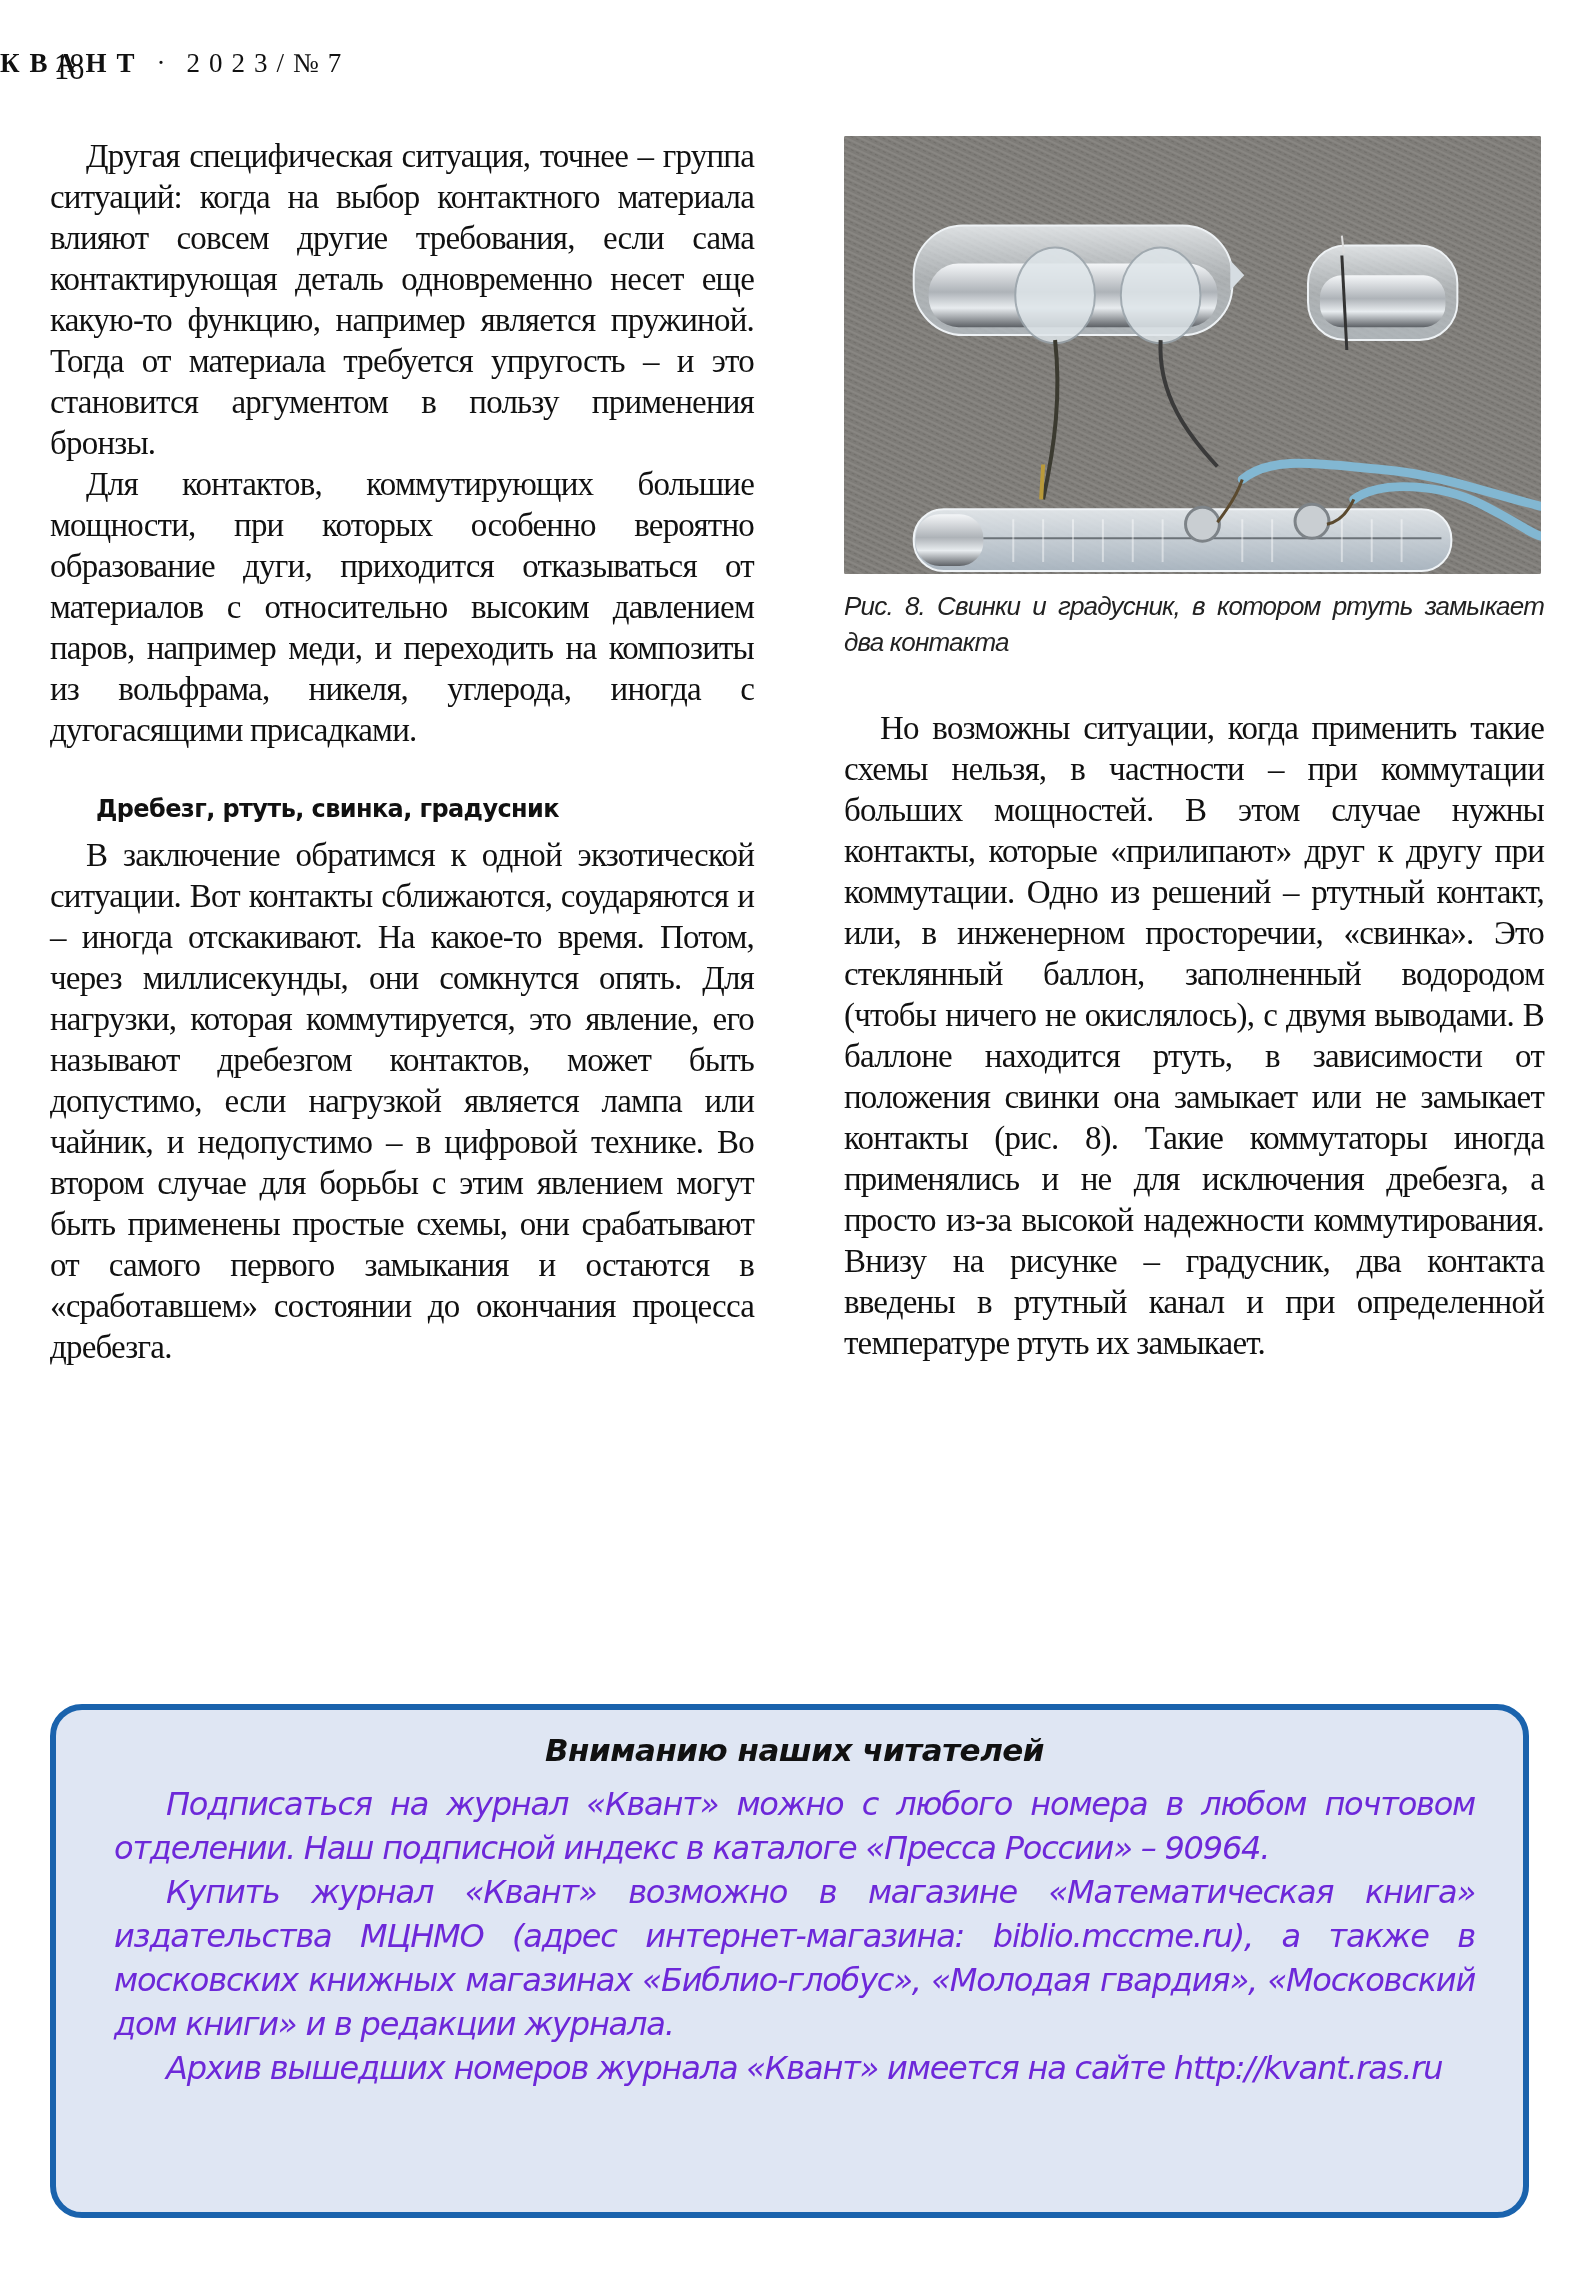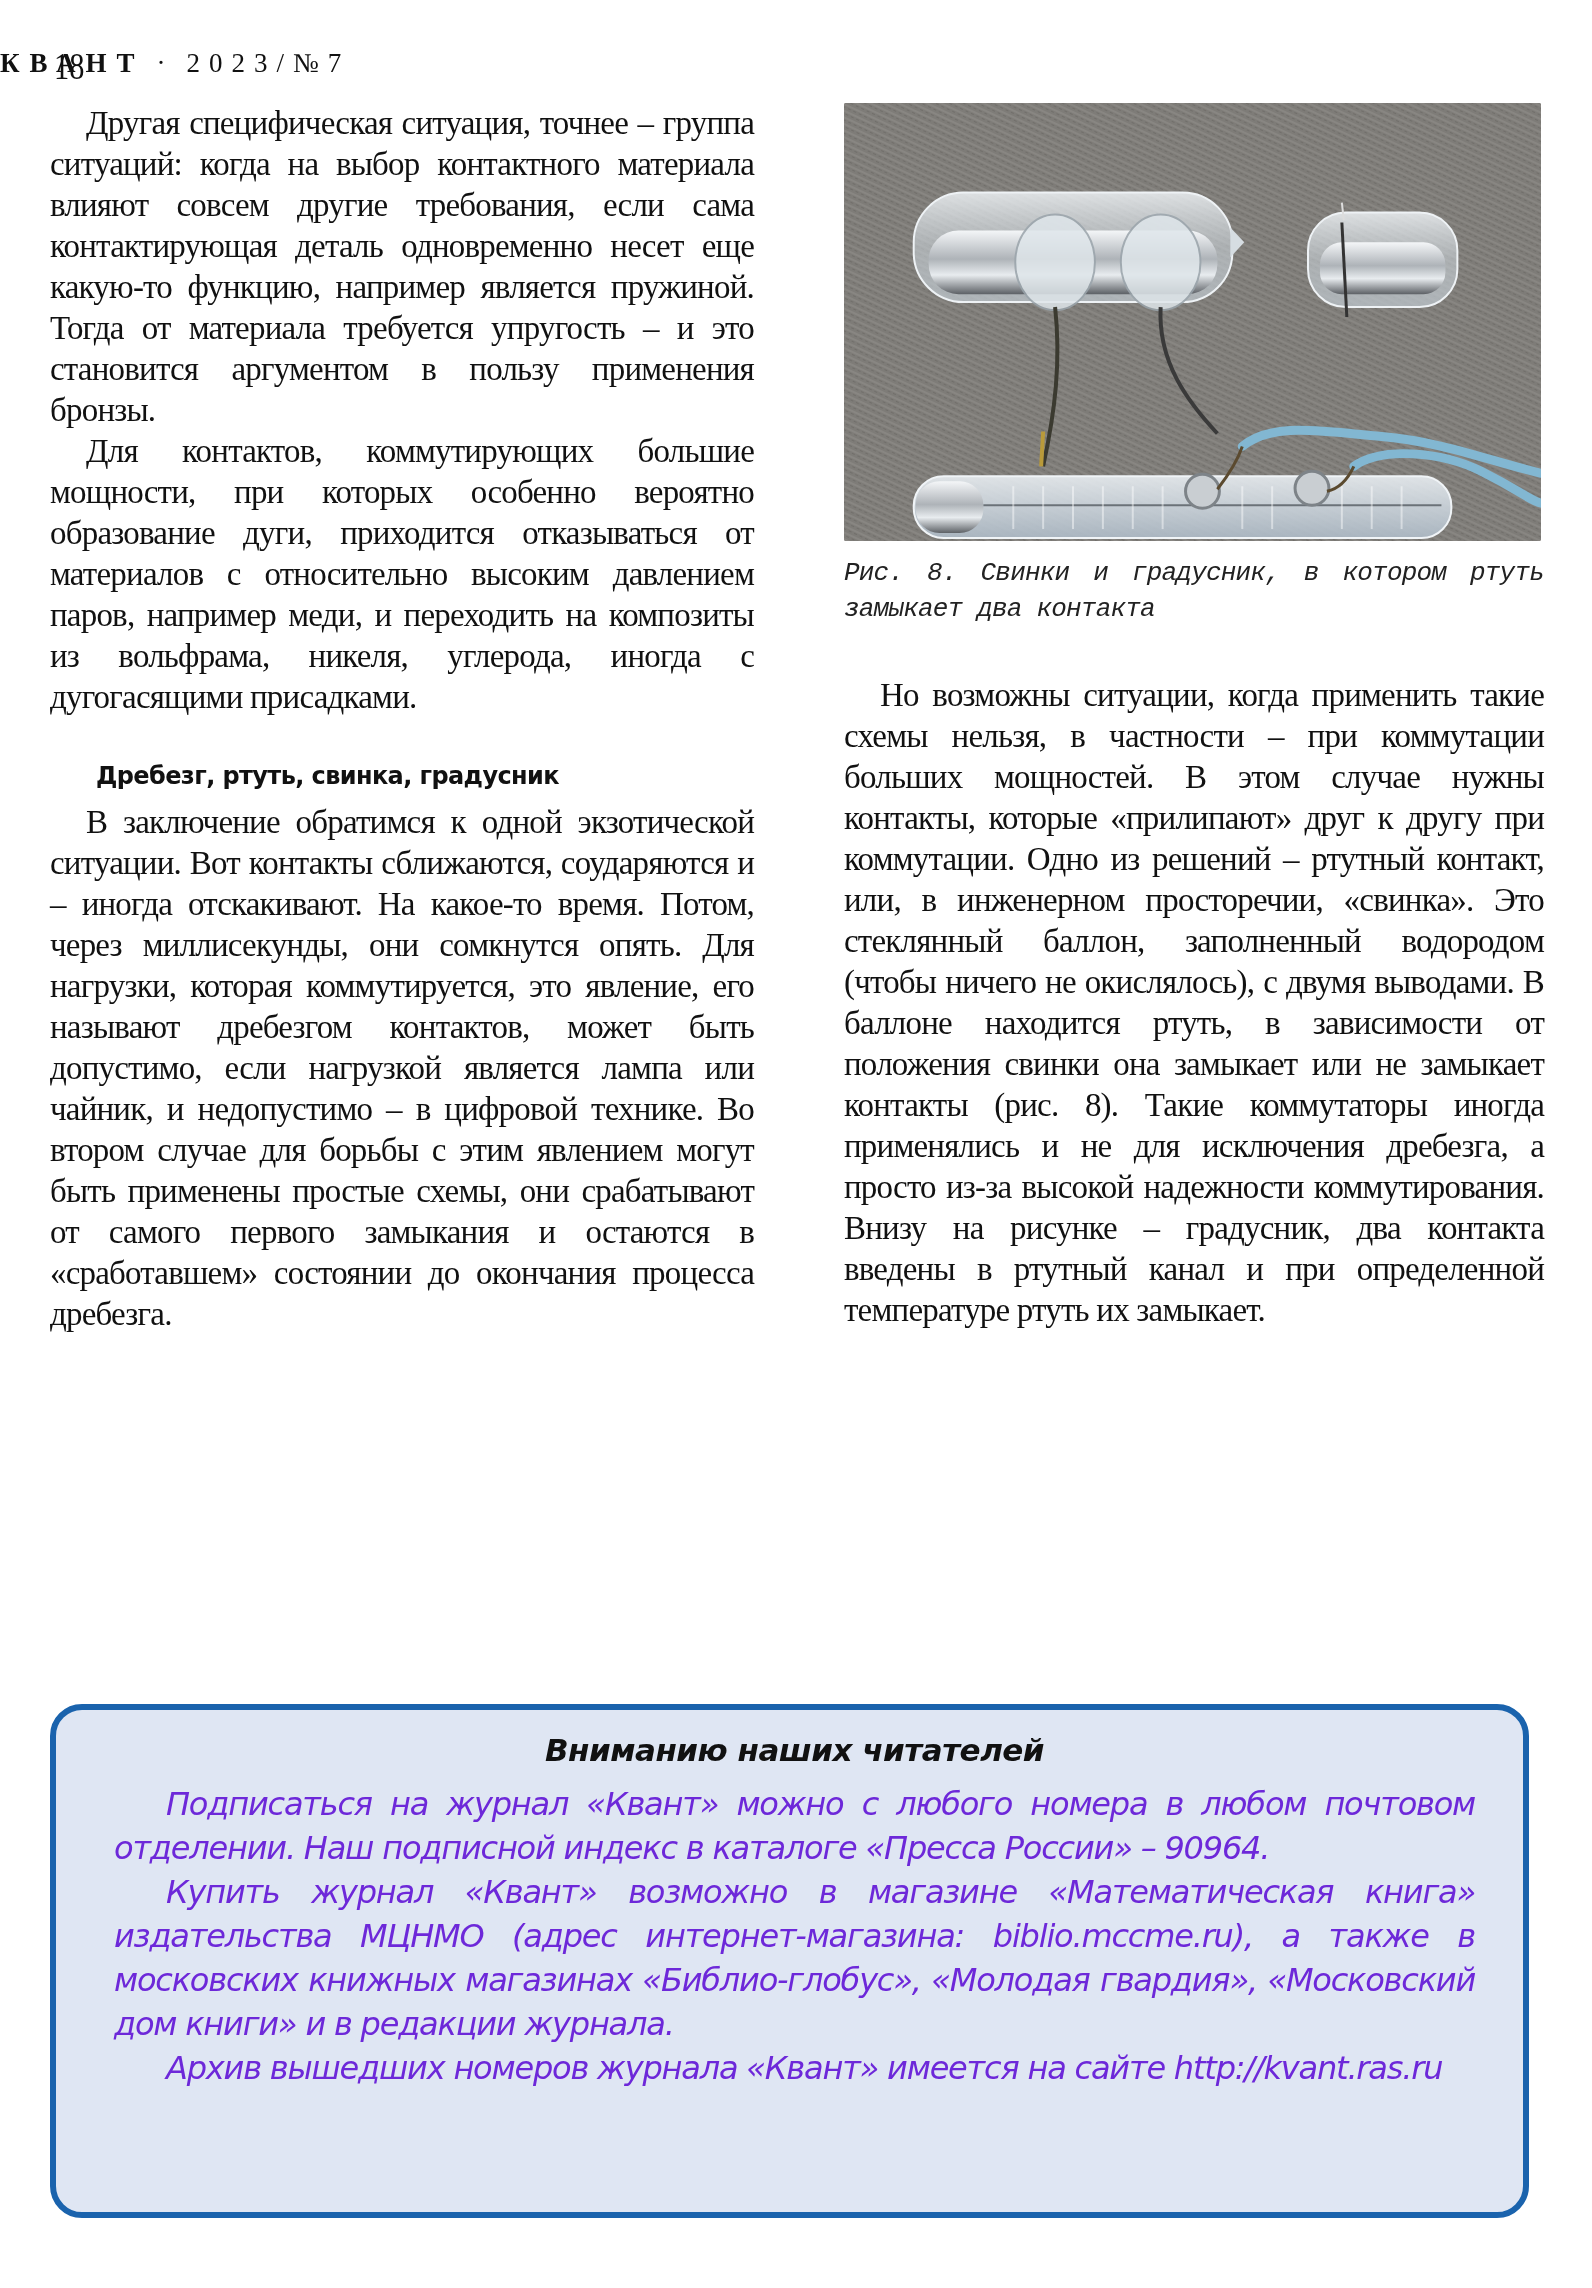--- a/index.html
+++ b/index.html
@@ -4,32 +4,32 @@
 <style>
   html, body { margin:0; padding:0; background:#ffffff; }
   body { width:1592px; height:2289px; position:relative; overflow:hidden; color:#111; }
   .serif { font-family: "Liberation Serif", "DejaVu Serif", serif; }
 
   #page-number { position:absolute; left:54px; top:44px; font-size:38px; transform:scaleX(0.8); transform-origin:left top; letter-spacing:0; }
   #running-head { position:absolute; left:0; width:1592px; top:48px; text-align:left; font-size:27px; letter-spacing:9px; }
   #running-head .journal { font-weight:bold; letter-spacing:10px; }
   #running-head .sep { margin:0 12px; }
 
-  .col { position:absolute; top:103px; font-size:33px; line-height:41px; text-align:justify; hyphens:manual; }
+  .col { position:absolute; top:136px; font-size:33px; line-height:41px; text-align:justify; hyphens:manual; }
   #col-left { left:50px; width:704px; }
   #col-right { left:844px; width:700px; }
   .col p { margin:0; text-indent:36px; letter-spacing:-0.8px; }
   .col p.last { text-align-last:left; }
 
   h3.section-heading { font-family:"DejaVu Sans","Liberation Sans",sans-serif; font-weight:bold; font-size:24px; margin:38px 0 6px 46px; letter-spacing:-0.6px; text-indent:0; line-height:40px; }
 
   figure { margin:0; }
   .photo { width:697px; height:438px; position:relative; overflow:hidden; border-radius:2px; background:#7f7c78; }
   .photo svg { display:block; width:100%; height:100%; }
-  figcaption { font-family:Liberation Mono, monospace; font-style:italic; font-size:26px; line-height:36px; margin:14px 0 0 0; text-align:justify; color:#222; letter-spacing:-0.8px; text-align-last:left; }
+  figcaption { font-family:Liberation Sans, sans-serif; font-style:italic; font-size:26px; line-height:36px; margin:14px 0 0 0; text-align:justify; color:#222; letter-spacing:-0.8px; text-align-last:left; }
   #col-right .after-fig { margin-top:48px; }
 
   #notice-box { position:absolute; left:50px; top:1704px; width:1479px; height:514px; box-sizing:border-box; border:6px solid #1a63ad; border-radius:32px; background:#dfe6f3; padding:22px 48px 20px 58px; }
   #notice-box h2 { margin:0 0 14px 0; text-align:center; font-family:"DejaVu Sans","Liberation Sans",sans-serif; font-style:italic; font-weight:bold; font-size:31px; letter-spacing:-0.5px; }
   #notice-box p { margin:0; font-family:"DejaVu Sans","Liberation Sans",sans-serif; font-style:italic; font-size:32px; line-height:44px; text-indent:52px; text-align:justify; letter-spacing:-1.2px; color:#6d28d9; font-weight:300; }
   #notice-box p.last-line-left { text-align-last:left; }
 </style>
 </head>
 <body>
 

